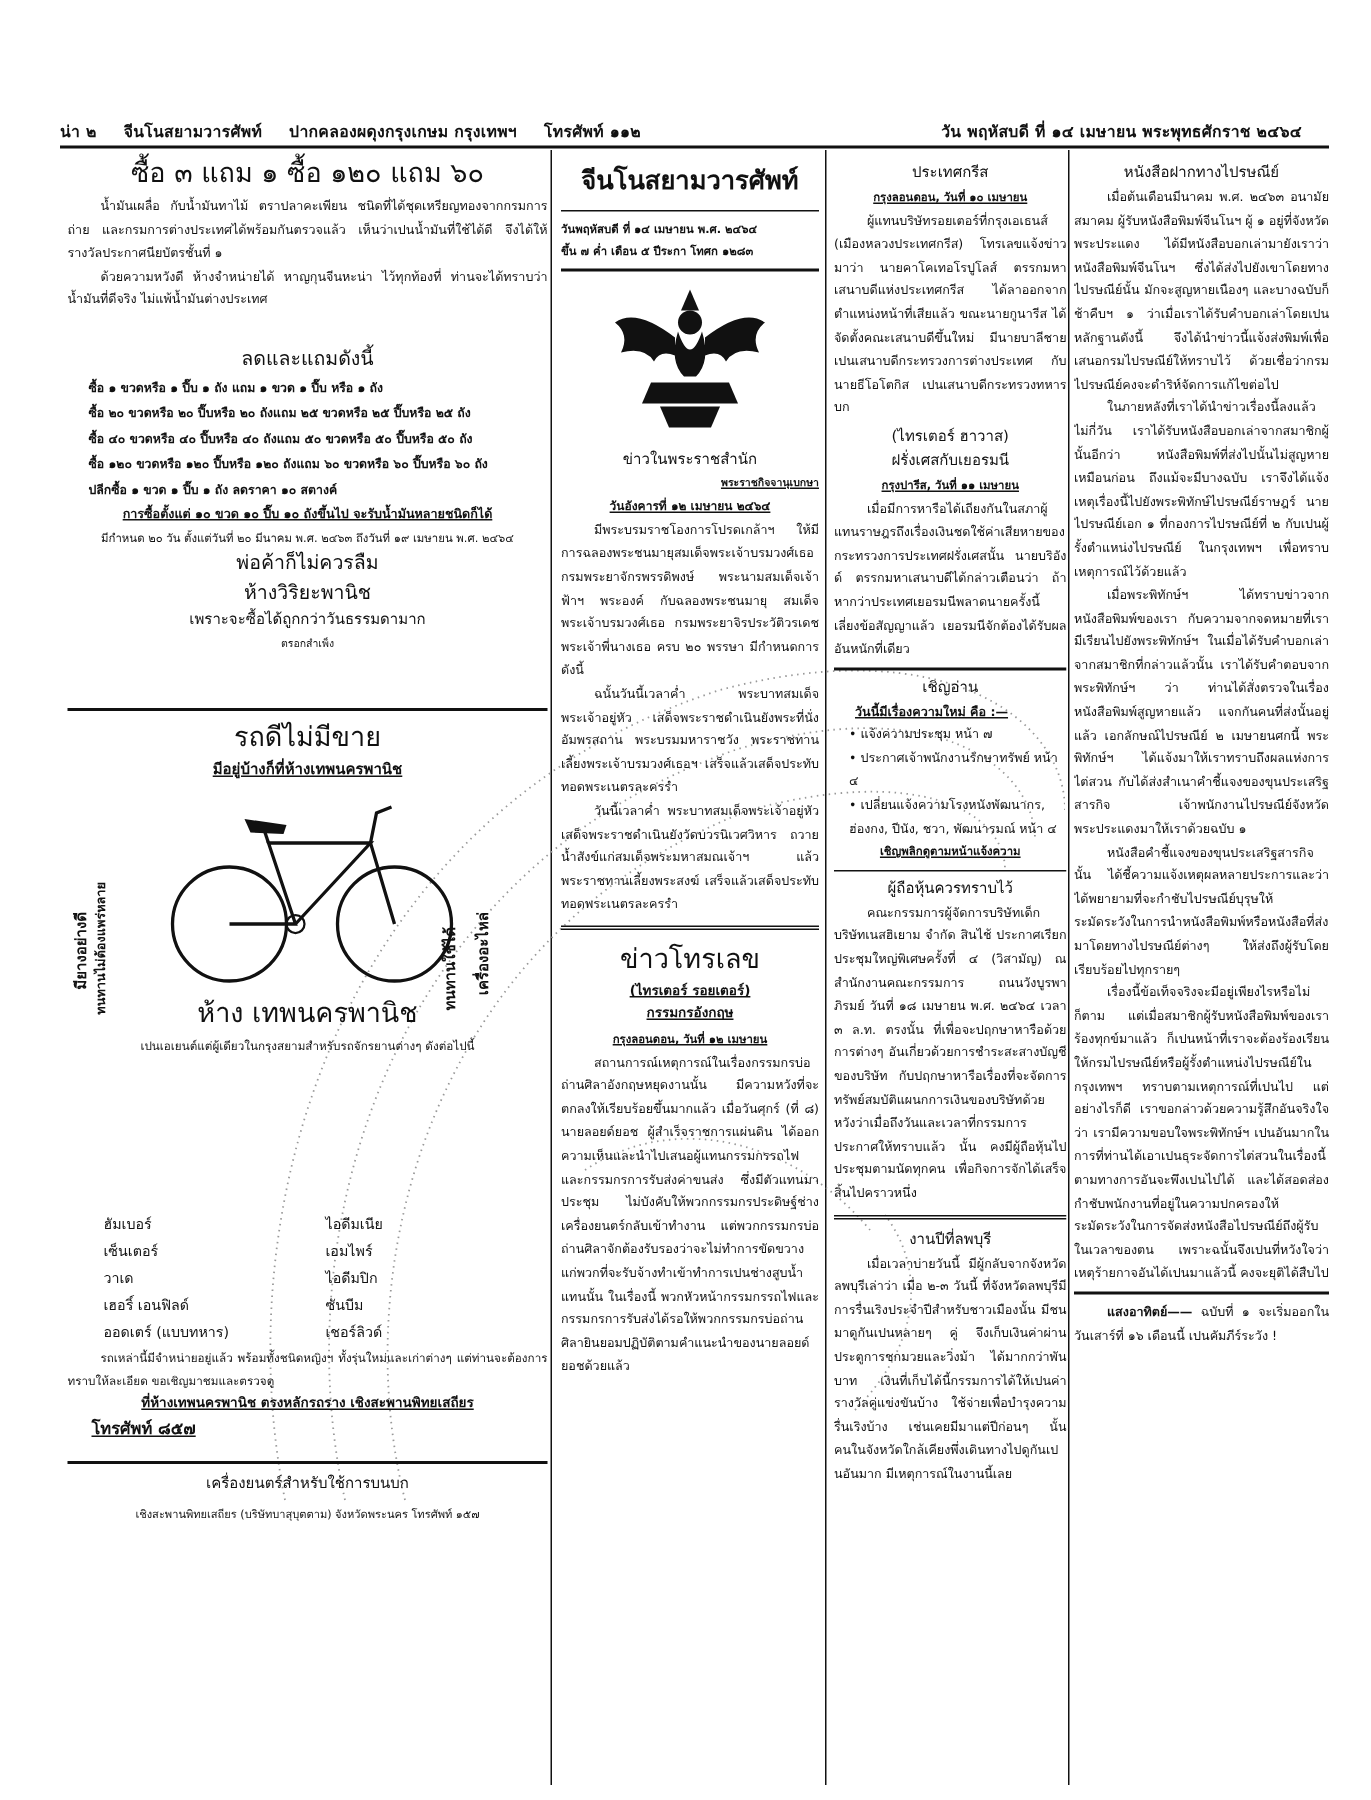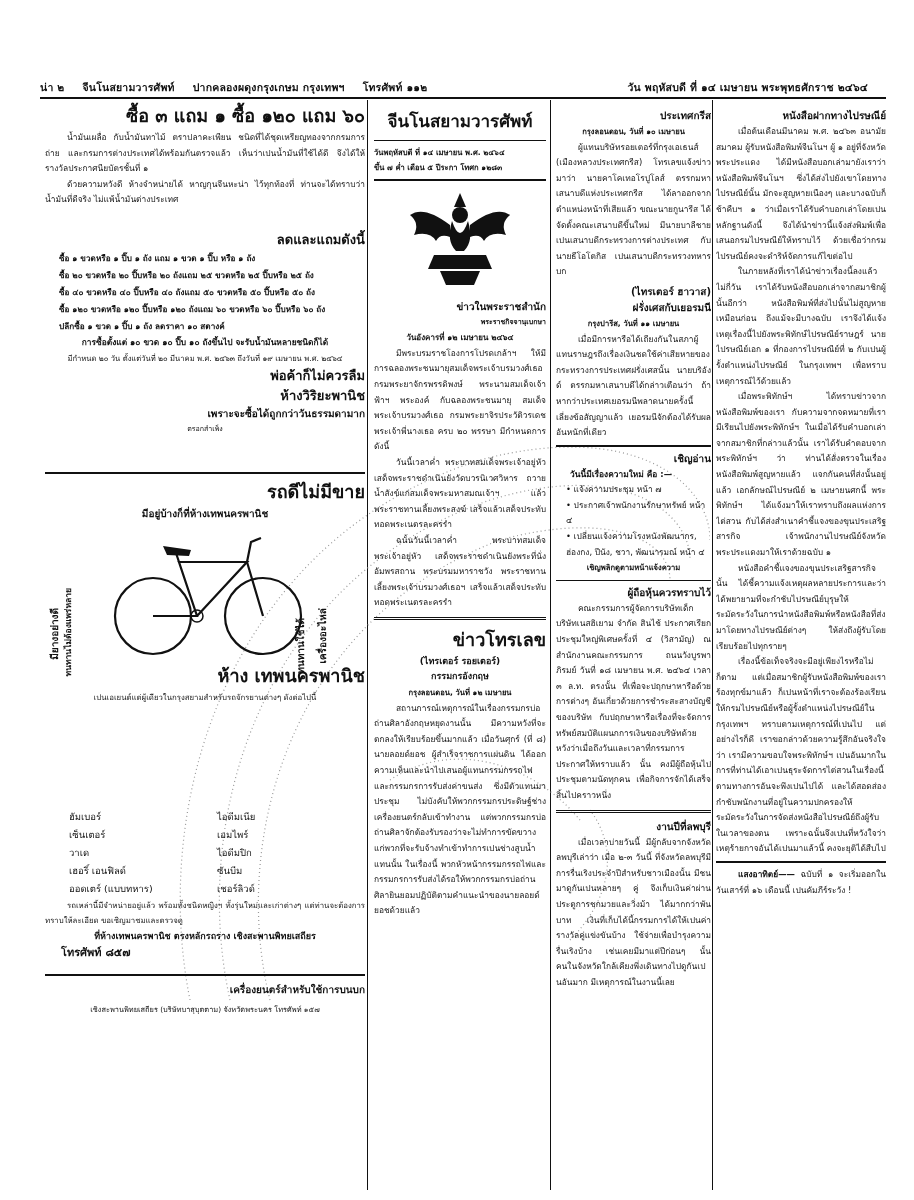--- a/index.html
+++ b/index.html
@@ -7,28 +7,28 @@
   .runhead{position:absolute;left:40px;right:28px;top:72px;height:24px;display:flex;align-items:flex-end;font-size:10.5px;font-weight:bold;letter-spacing:0.2px;white-space:nowrap;}
   .runhead span{margin-right:18px;}
   .runhead .rh-date{margin-left:auto;}
   .rule-top{position:absolute;left:40px;right:28px;top:97px;border-top:2.5px solid #111;}
   .col{position:absolute;top:102px;bottom:0;font-size:8.4px;line-height:15.6px;overflow:hidden;}
   .c1{left:45px;width:320px;}
   .c2{left:374px;width:172px;}
   .c3{left:556px;width:155px;}
   .c4{left:716px;width:170px;}
   .vline{position:absolute;border-left:1.4px solid #111;}
-  .hl{font-weight:bold;text-align:right;}
+  .hl{font-weight:normal;text-align:center;}
   .big{font-size:18px;line-height:28px;}
   .med{font-size:13px;line-height:20px;}
   .sm{font-size:10px;line-height:16px;}
   .p{text-indent:22px;text-align:justify;margin:0;}
   .c{text-align:center;}
   .r{text-align:right;}
-  .b{font-weight:bold;}
+  .b{font-weight:bold;text-decoration:underline;}
   .hr{border-top:1.6px solid #111;margin:4px 0;}
   .hr2{border-top:3px double #111;margin:6px 0;}
   .bike{display:block;margin:6px auto 0;}
   .grid2{display:grid;grid-template-columns:1fr 1fr;padding-left:24px;font-size:9.5px;line-height:18px;}
   .vert{position:absolute;writing-mode:vertical-rl;transform:rotate(180deg);font-size:10px;font-weight:bold;white-space:nowrap;}
   .mast{font-size:17px;font-weight:bold;text-align:center;line-height:30px;margin-top:4px;}
   .dotted{position:absolute;pointer-events:none;}
 </style>
 </head>
 <body>
@@ -135,22 +135,22 @@
       <path d="M76 40 Q50 20 36 30 Q46 38 40 50 Q56 46 62 56 Q66 48 76 52 Z"></path>
       <path d="M96 40 Q122 20 136 30 Q126 38 132 50 Q116 46 110 56 Q106 48 96 52 Z"></path>
       <path d="M60 70 L112 70 L118 84 L54 84 Z"></path>
       <path d="M66 86 L106 86 L100 100 L72 100 Z"></path>
     </g>
   </svg>
   <div class="hl sm">ข่าวในพระราชสำนัก</div>
   <div class="r b" style="font-size:7px">พระราชกิจจานุเบกษา</div>
   <div class="c b" style="font-size:8px">วันอังคารที่ ๑๒ เมษายน ๒๔๖๔</div>
   <p class="p">มีพระบรมราชโองการโปรดเกล้าฯ ให้มีการฉลองพระชนมายุสมเด็จพระเจ้าบรมวงศ์เธอ กรมพระยาจักรพรรดิพงษ์ พระนามสมเด็จเจ้าฟ้าฯ พระองค์ กับฉลองพระชนมายุ สมเด็จพระเจ้าบรมวงศ์เธอ กรมพระยาจิรประวัติวรเดช พระเจ้าพี่นางเธอ ครบ ๒๐ พรรษา มีกำหนดการดังนี้</p>
+  <p class="p">ฉนั้นวันนี้เวลาค่ำ พระบาทสมเด็จพระเจ้าอยู่หัว เสด็จพระราชดำเนินยังพระที่นั่งอัมพรสถาน พระบรมมหาราชวัง พระราชทานเลี้ยงพระเจ้าบรมวงศ์เธอฯ เสร็จแล้วเสด็จประทับทอดพระเนตรละครรำ</p>
   <p class="p">วันนี้เวลาค่ำ พระบาทสมเด็จพระเจ้าอยู่หัว เสด็จพระราชดำเนินยังวัดบวรนิเวศวิหาร ถวายน้ำสังข์แก่สมเด็จพระมหาสมณเจ้าฯ แล้วพระราชทานเลี้ยงพระสงฆ์ เสร็จแล้วเสด็จประทับทอดพระเนตรละครรำ</p>
-  <p class="p">ฉนั้นวันนี้เวลาค่ำ พระบาทสมเด็จพระเจ้าอยู่หัว เสด็จพระราชดำเนินยังพระที่นั่งอัมพรสถาน พระบรมมหาราชวัง พระราชทานเลี้ยงพระเจ้าบรมวงศ์เธอฯ เสร็จแล้วเสด็จประทับทอดพระเนตรละครรำ</p>
   <div class="hr2"></div>
   <div class="hl big">ข่าวโทรเลข</div>
   <div class="c b" style="font-size:9px">(ไทรเตอร์ รอยเตอร์)</div>
   <div class="c b" style="font-size:9px">กรรมกรอังกฤษ</div>
   <div class="c b" style="font-size:7.6px">กรุงลอนดอน, วันที่ ๑๒ เมษายน</div>
   <p class="p">สถานการณ์เหตุการณ์ในเรื่องกรรมกรบ่อถ่านศิลาอังกฤษหยุดงานนั้น มีความหวังที่จะตกลงให้เรียบร้อยขึ้นมากแล้ว เมื่อวันศุกร์ (ที่ ๘) นายลอยด์ยอช ผู้สำเร็จราชการแผ่นดิน ได้ออกความเห็นและนำไปเสนอผู้แทนกรรมกรรถไฟ และกรรมกรการรับส่งค่าขนส่ง ซึ่งมีตัวแทนมาประชุม ไม่บังคับให้พวกกรรมกรประดิษฐ์ช่างเครื่องยนตร์กลับเข้าทำงาน แต่พวกกรรมกรบ่อถ่านศิลาจักต้องรับรองว่าจะไม่ทำการขัดขวาง แก่พวกที่จะรับจ้างทำเข้าทำการเปนช่างสูบน้ำแทนนั้น ในเรื่องนี้ พวกหัวหน้ากรรมกรรถไฟและกรรมกรการรับส่งได้รอให้พวกกรรมกรบ่อถ่านศิลายินยอมปฏิบัติตามคำแนะนำของนายลอยด์ยอชด้วยแล้ว</p>
 </div>
 
 <div class="col c3">
   <div class="hl sm" style="margin-top:6px">ประเทศกรีส</div>

